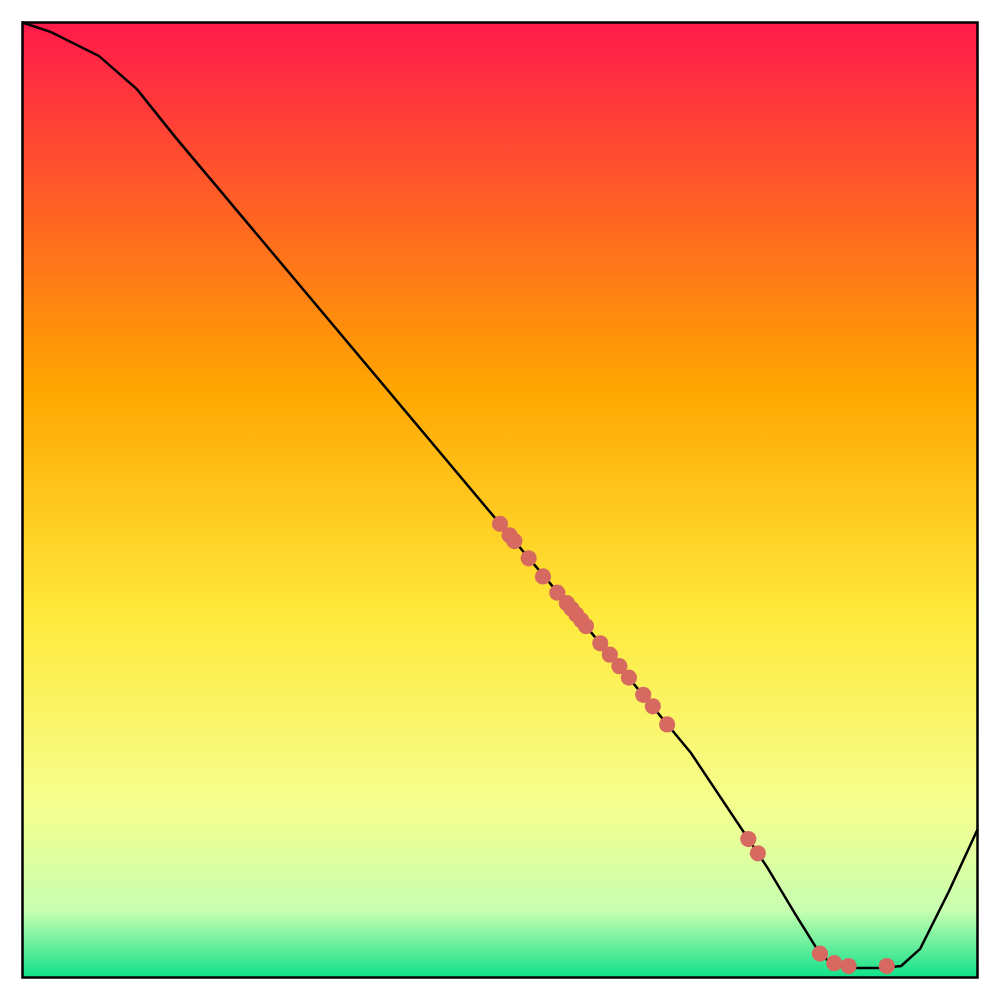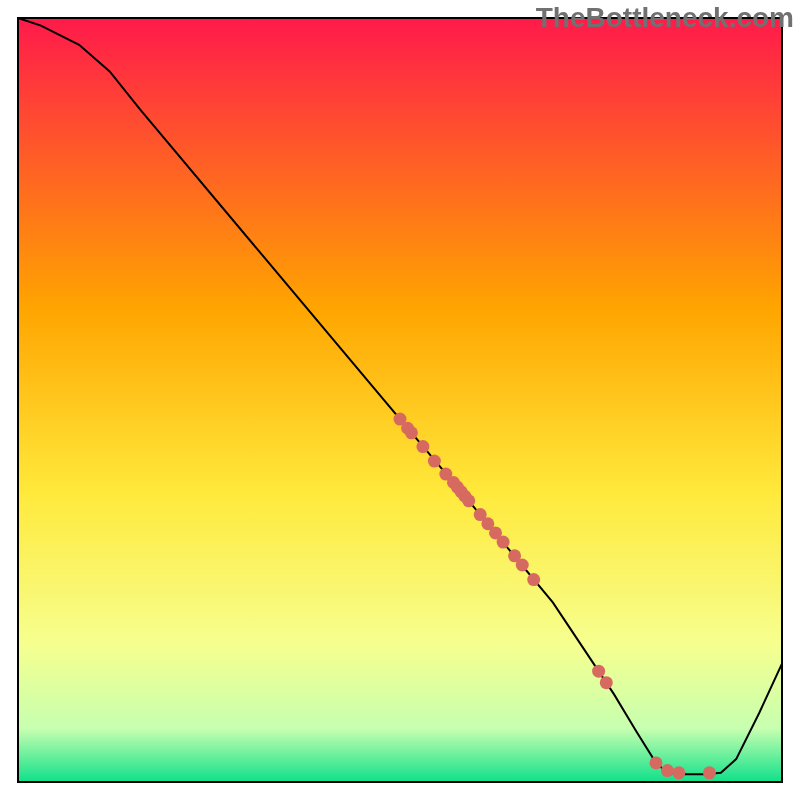--- a/index.html
+++ b/index.html
@@ -26,21 +26,20 @@
     letter-spacing: 0px;
     z-index: 10;
     pointer-events: none;
   }
   svg { display: block; }
 </style>
 </head>
 <body>
 
 <div class="wrap">
-  <div class="watermark">TheBottleneck.com</div>
   <svg id="chart-svg" width="800" height="800" viewBox="0 0 800 800">
     <defs>
       <linearGradient id="bg-grad" x1="0" y1="0" x2="0" y2="1">
         <stop id="g0" offset="0%" stop-color="#ff1a4b"></stop>
         <stop id="g1" offset="38%" stop-color="#ffa500"></stop>
         <stop id="g2" offset="62%" stop-color="#ffe93b"></stop>
         <stop id="g3" offset="82%" stop-color="#f6ff8f"></stop>
         <stop id="g4" offset="93%" stop-color="#c7ffb0"></stop>
         <stop id="g5" offset="100%" stop-color="#10e08a"></stop>
       </linearGradient>

